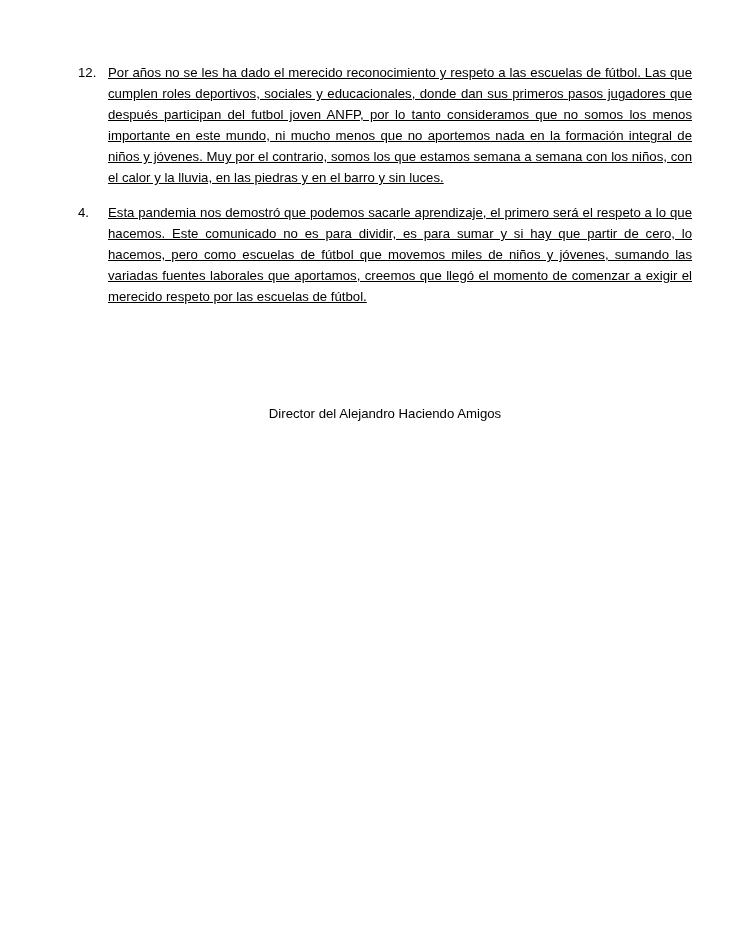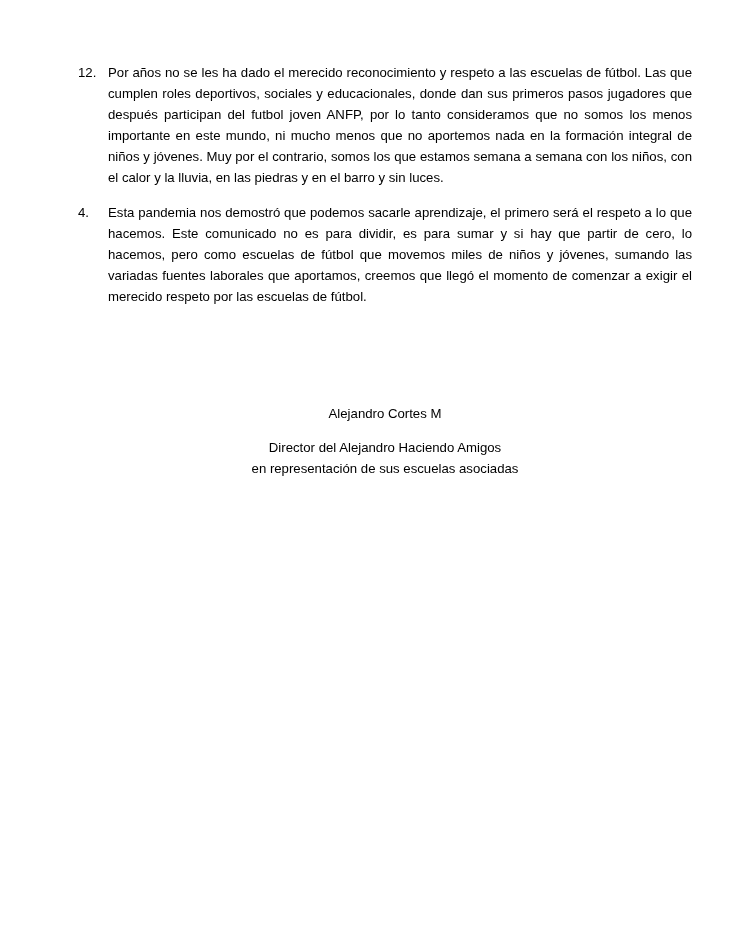--- a/index.html
+++ b/index.html
@@ -37,20 +37,21 @@
     text-align: left;
     white-space: nowrap;
   }
   .item-text {
     flex: 1 1 auto;
     font-size: 13.2px;
     line-height: 21px;
     text-align: justify;
     text-justify: inter-word;
     hyphens: none;
+    text-decoration: underline;
   }
   .signature-block {
     margin-top: 96px;
     text-align: center;
     width: 614px;
   }
   .sig-name {
     font-size: 13.2px;
     line-height: 21px;
     margin-bottom: 13px;
@@ -71,19 +72,17 @@
       <div class="item-text">Por años no se les ha dado el merecido reconocimiento y respeto a las escuelas de fútbol. Las que cumplen roles deportivos, sociales y educacionales, donde dan sus primeros pasos jugadores que después participan del futbol joven ANFP,  por lo tanto consideramos que no somos los menos importante en este mundo, ni mucho menos que no aportemos nada en la formación integral de niños y jóvenes.  Muy por el contrario, somos los que estamos semana a semana con los niños, con el calor y la lluvia, en las piedras y en el barro y sin luces.</div>
     </div>
 
     <div class="item">
       <div class="item-number">4.</div>
       <div class="item-text">Esta pandemia nos demostró que podemos sacarle aprendizaje, el primero será el respeto a lo que hacemos.  Este comunicado no es para dividir, es para sumar y si hay que partir de cero, lo hacemos, pero como escuelas de fútbol que movemos miles de niños y jóvenes, sumando las variadas fuentes laborales que aportamos, creemos que llegó el momento de comenzar a exigir el merecido respeto por las escuelas de fútbol.</div>
     </div>
 
 
     <div class="signature-block">
-      <div class="sig-name">Alejandro Cortes M</div>
       <div class="sig-line">Director del Alejandro Haciendo Amigos</div>
-      <div class="sig-line">en representación de sus escuelas asociadas</div>
     </div>
 
   </div>
 </div>
 
 </body></html>

